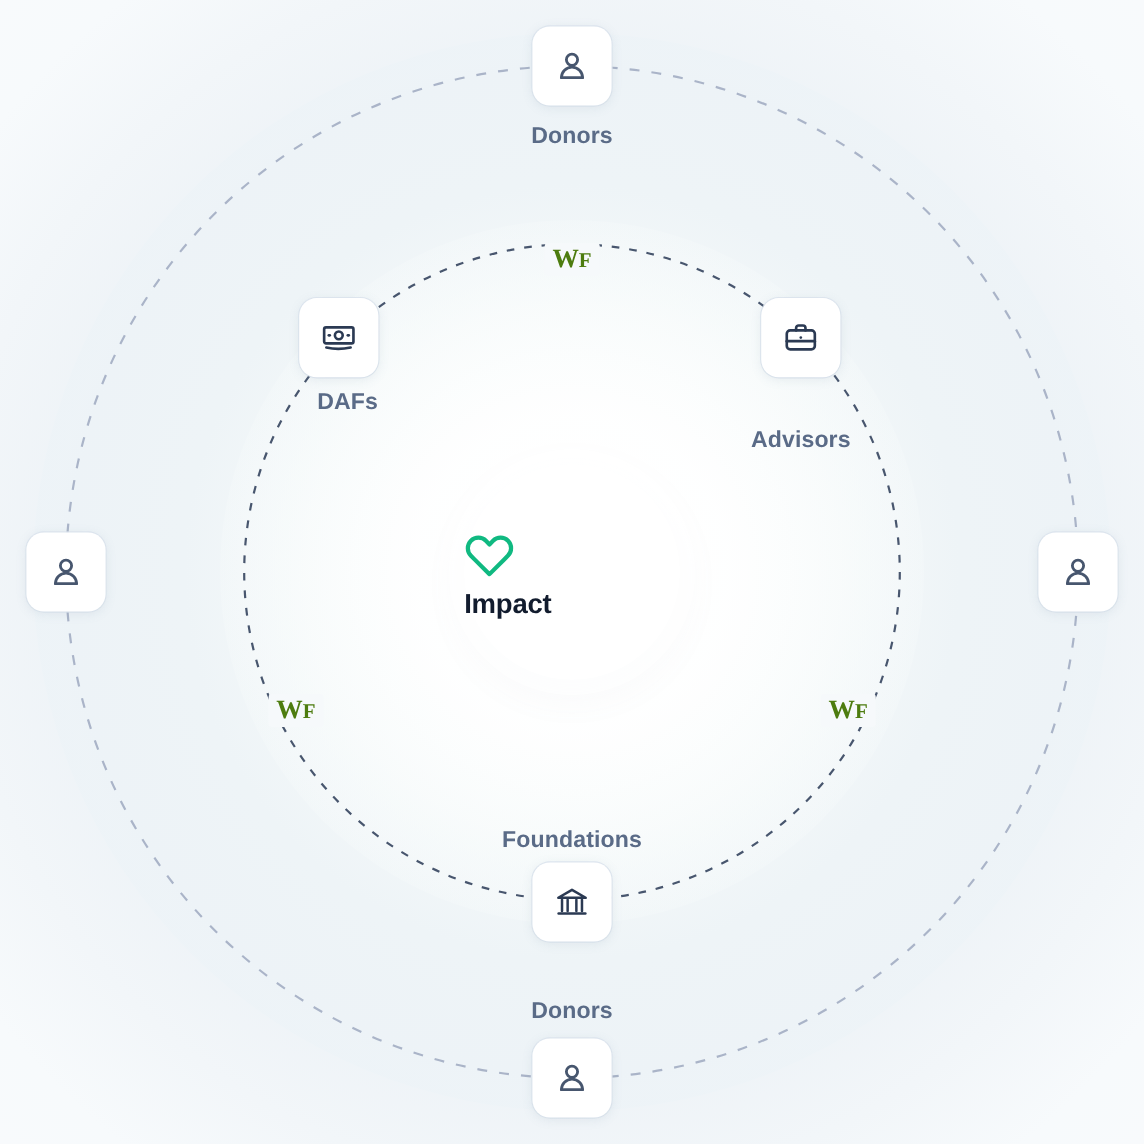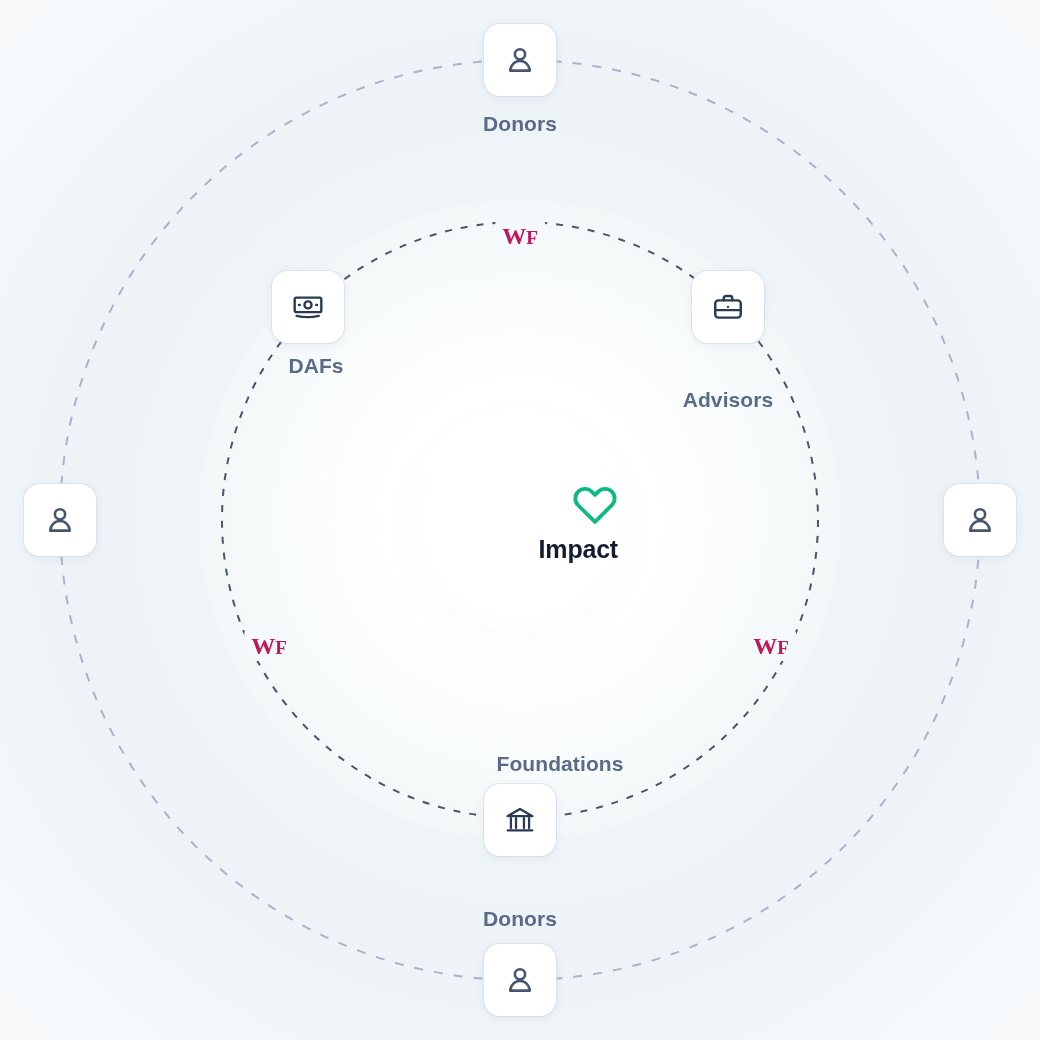--- a/index.html
+++ b/index.html
@@ -72,21 +72,21 @@
     margin-left: -98px;
     margin-top: -98px;
     border-radius: 50%;
     background: #ffffff;
     box-shadow:
       0 0 0 14px rgba(255,255,255,0.55),
       0 0 44px 18px rgba(255,255,255,0.85),
       0 10px 34px rgba(120,140,165,0.13);
     display: flex;
     flex-direction: column;
-    align-items: flex-end;
+    align-items: flex-start;
     justify-content: center;
   }
   .hub-icon {
     width: 46px;
     height: 46px;
     display: block;
     margin-bottom: 12px;
   }
   .hub-label {
     font-size: 25px;
@@ -127,21 +127,21 @@
   }
 
   
   .wf-badge {
     position: absolute;
     background: #f6f9fb;
     padding: 3px 7px;
     border-radius: 3px;
     font-family: "Liberation Serif", serif;
     font-weight: bold;
-    color: #be185d;
+    color: #4d7c0f;
     line-height: 1;
     white-space: nowrap;
   }
   .wf-badge .wf-w { font-size: 24px; }
   .wf-badge .wf-f { font-size: 19px; }
 </style>
 </head>
 <body>
 
 <div id="stage" style="background-color: rgb(247, 250, 252);">
@@ -200,21 +200,21 @@
   </div>
 
   <div class="node" style="left:944px; top:484px;">
     <svg viewBox="0 0 24 24" fill="none" stroke="#47566e" stroke-width="1.8" stroke-linecap="round" stroke-linejoin="round">
       <circle cx="12" cy="8" r="3.6"></circle>
       <path d="M5.2 19.5a6.8 6.8 0 0 1 13.6 0"></path>
       <path d="M5.2 19.5h13.6"></path>
     </svg>
   </div>
 
-  <div class="node-label" style="left:520px; top:753px; transform:translateX(-50%);margin-left:40px;">Foundations</div>
+  <div class="node-label" style="left:520px; top:753px; transform:translateX(-50%);">Foundations</div>
   <div class="node" style="left:484px; top:784px;">
     <svg viewBox="0 0 24 24" fill="none" stroke="#2b3a53" stroke-width="1.6" stroke-linecap="round" stroke-linejoin="round">
       <path d="M3.2 9.3 12 4.2l8.8 5.1z"></path>
       <path d="M5.6 10.6v7.1"></path>
       <path d="M9.2 10.6v7.1"></path>
       <path d="M14.8 10.6v7.1"></path>
       <path d="M18.4 10.6v7.1"></path>
       <path d="M3.4 19.4h17.2"></path>
     </svg>
   </div>

